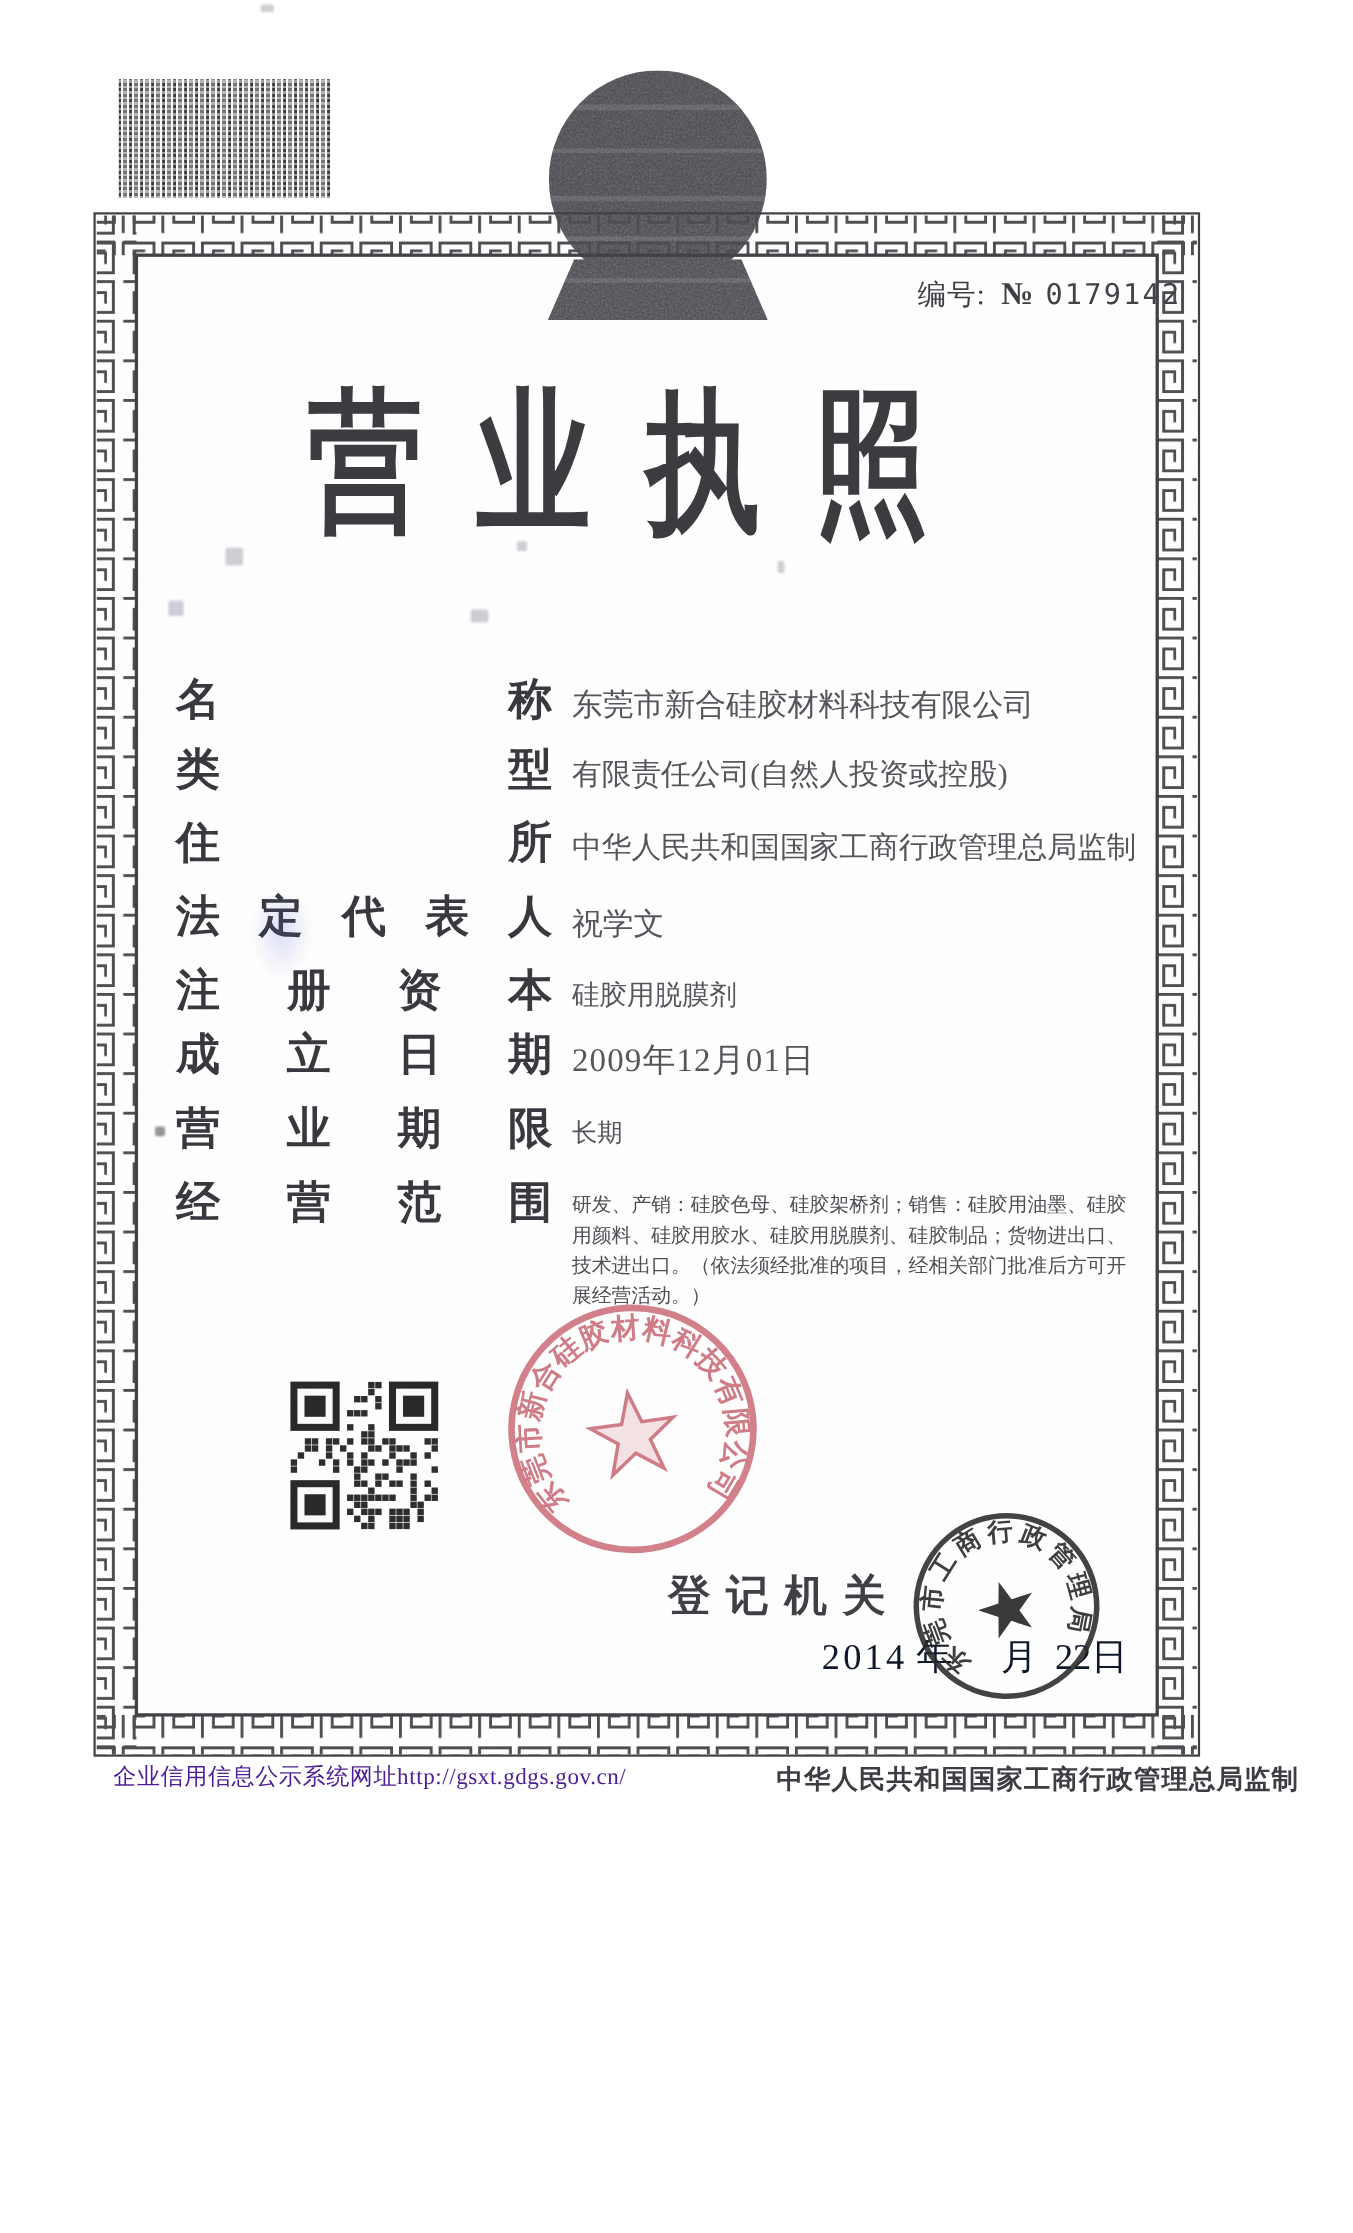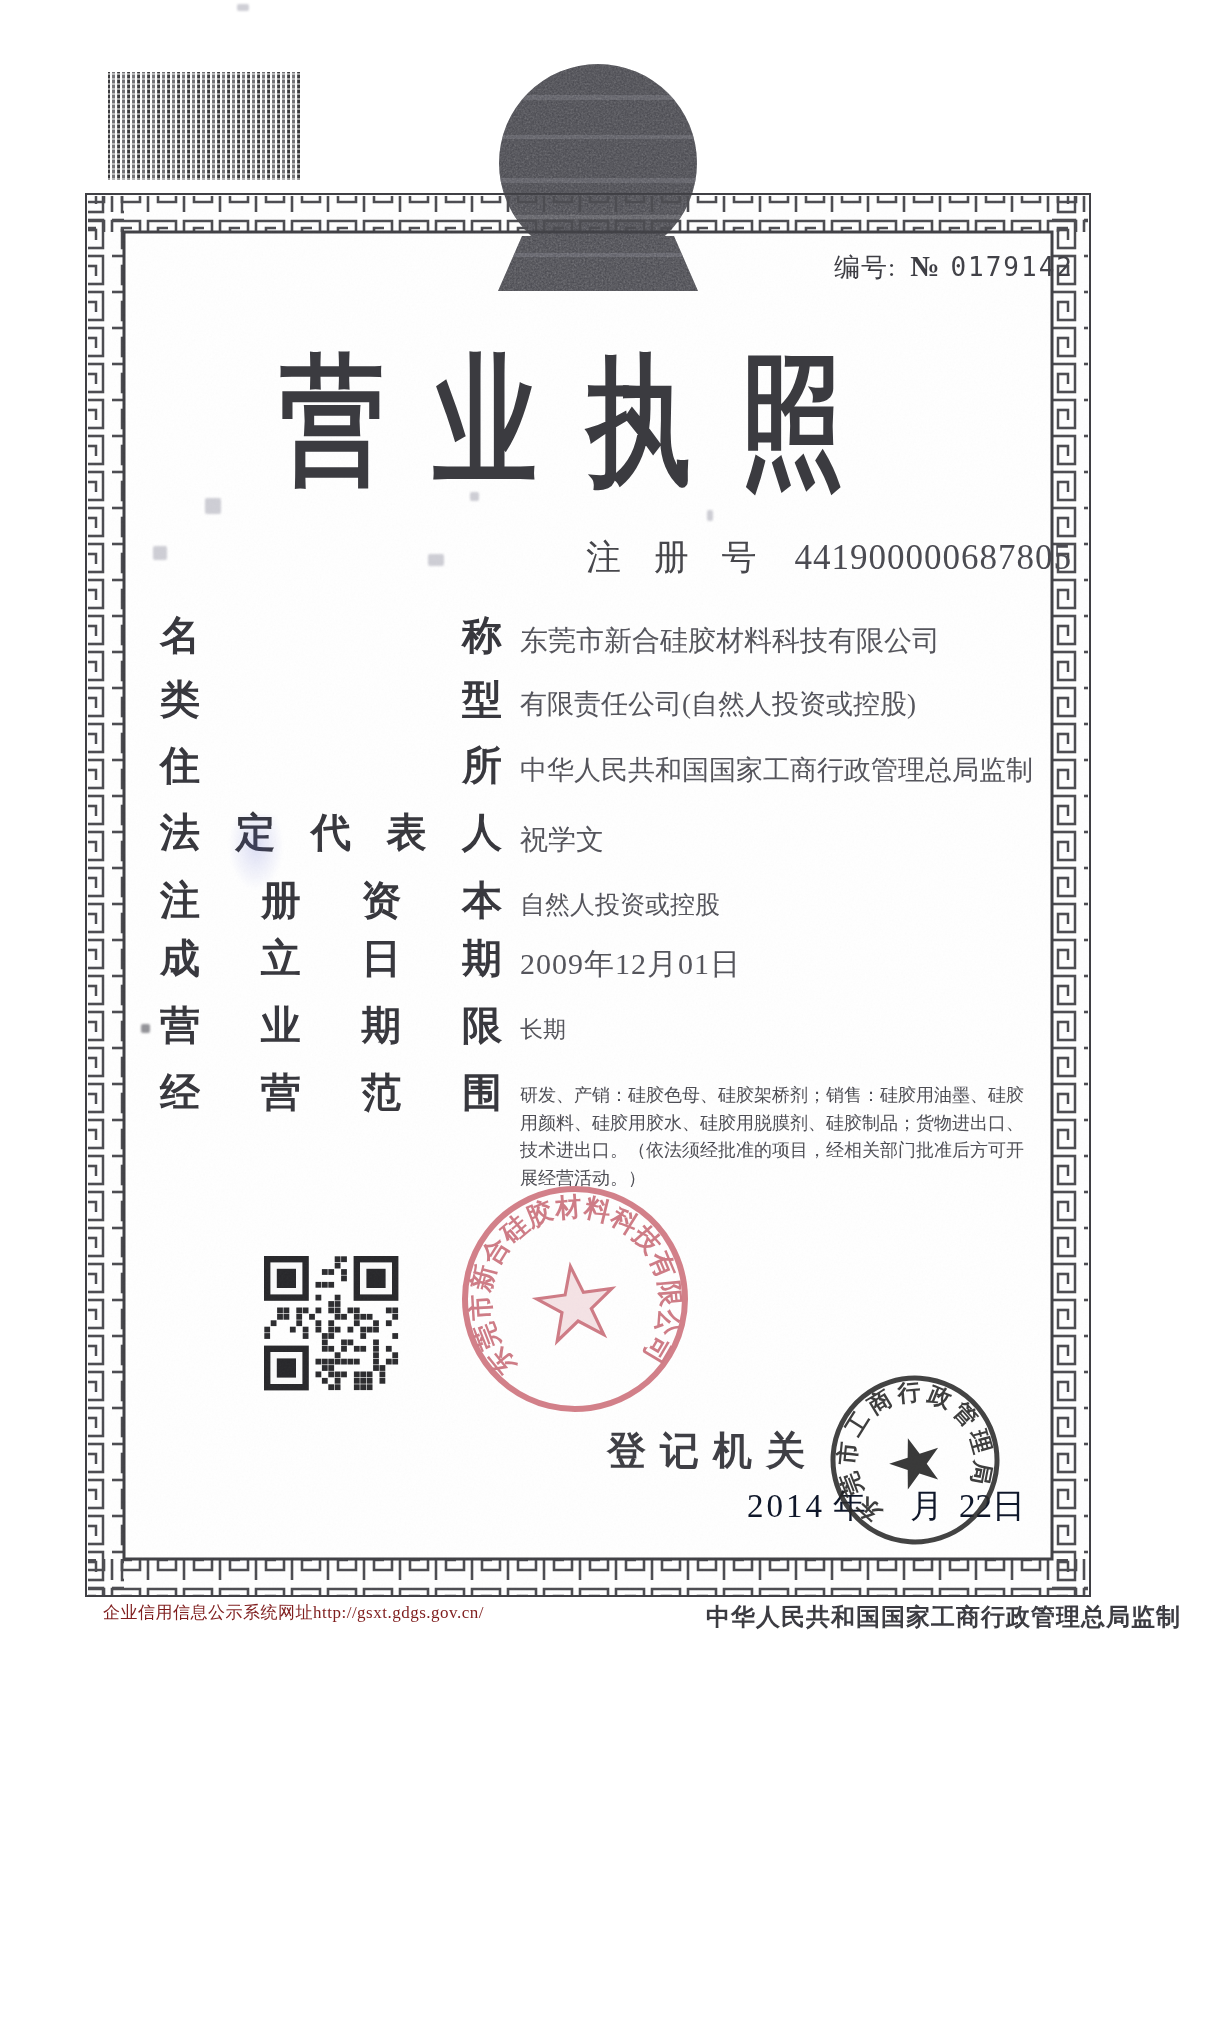--- a/index.html
+++ b/index.html
@@ -32,21 +32,21 @@
   .r7{top:1071px}
   .v7{top:1082px;font-size:18px;line-height:27.5px;width:505px;white-space:normal;color:#4e4e55;}
   
   .registrar{left:607px;top:1424px;width:198px;display:flex;justify-content:space-between;
              font-size:39px;font-weight:600;color:#3f3f45;z-index:2;}
   .dateline{left:747px;top:1484px;font-size:33px;color:#0f172a;z-index:2;display:flex;align-items:baseline;}
   .dateline .sp1{display:inline-block;width:44px;}
   .dateline .sp2{display:inline-block;width:16px;}
   .dateline .yr{letter-spacing:3px;margin-right:8px;}
   
-  .foot-left{left:103px;top:1601px;font-size:17px;color:#7f1d1d;letter-spacing:.5px;z-index:2;}
+  .foot-left{left:103px;top:1601px;font-size:21px;color:#4c1d95;letter-spacing:.5px;z-index:2;}
   .foot-right{left:706px;top:1601px;font-size:24px;font-weight:600;color:#3c3c42;letter-spacing:1px;z-index:2;}
   
   .barcode{left:108px;top:72px;width:192px;height:108px;z-index:1;opacity:.92;
     background:
       repeating-linear-gradient(0deg, rgba(255,255,255,.5) 0 2px, rgba(255,255,255,0) 2px 5px),
       repeating-linear-gradient(90deg, rgba(25,25,28,.95) 0 2px, rgba(255,255,255,.1) 2px 4px,
          rgba(50,50,55,.75) 4px 7px, rgba(255,255,255,.2) 7px 9px, rgba(30,30,34,.85) 9px 10px);
     filter:blur(.4px) contrast(.95);}
   
   .ghost{position:absolute;background:rgba(95,95,120,.30);filter:blur(1.2px);border-radius:2px;z-index:1;}
@@ -227,24 +227,20 @@
     <span>编号:</span><span class="nosym">№</span><span class="num">0179142</span>
   </div>
 
   <div class="abs title">
       <span>营</span>
       <span>业</span>
       <span>执</span>
       <span>照</span>
     </div>
 
-  <div class="txt regno">
-    <span class="lab">注 册 号</span>
-    <span class="num">441900000687805</span>
-  </div>
 
   <div class="flabel r0">
       <span>名</span>
       <span>称</span>
     </div>
   <div class="fvalue v0">东莞市新合硅胶材料科技有限公司</div>
 
   <div class="flabel r1">
       <span>类</span>
       <span>型</span>
@@ -265,21 +261,21 @@
       <span>人</span>
     </div>
   <div class="fvalue v3">祝学文</div>
 
   <div class="flabel r4">
       <span>注</span>
       <span>册</span>
       <span>资</span>
       <span>本</span>
     </div>
-  <div class="fvalue v4">自然人投资或控股</div>
+  <div class="fvalue v4">硅胶用脱膜剂</div>
 
   <div class="flabel r5">
       <span>成</span>
       <span>立</span>
       <span>日</span>
       <span>期</span>
     </div>
   <div class="fvalue v5">2009年12月01日</div>
 
   <div class="flabel r6">

